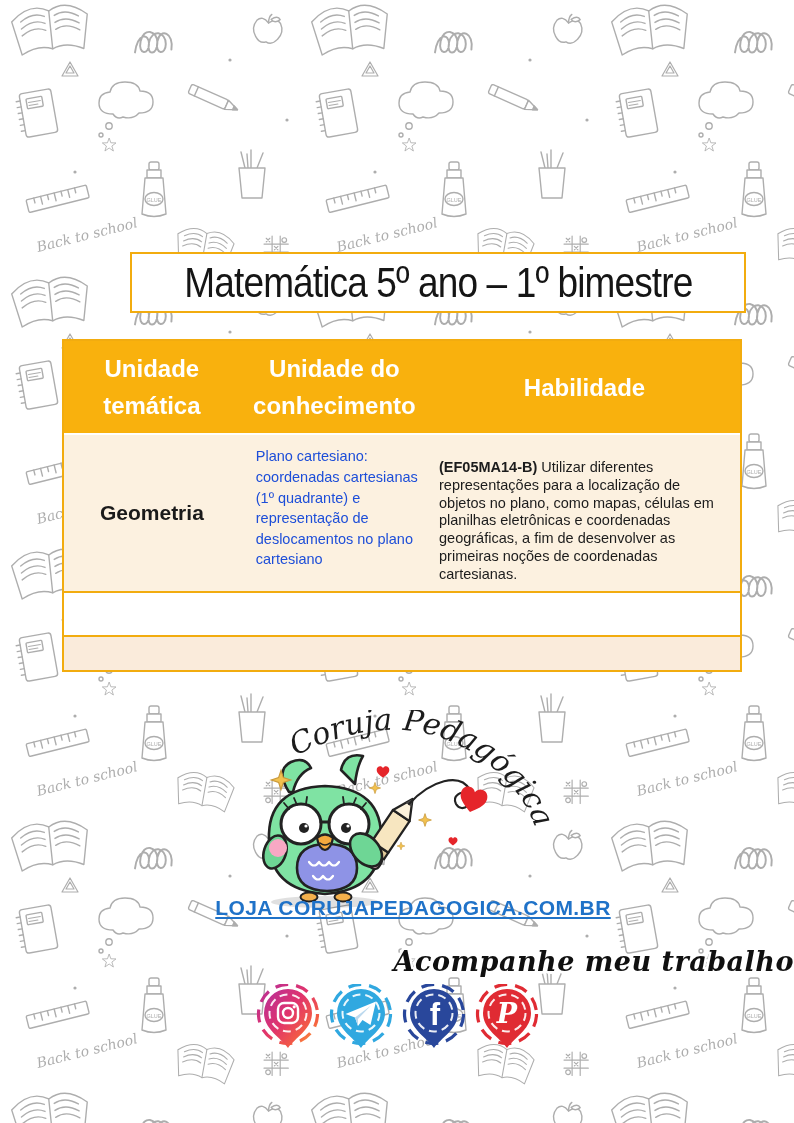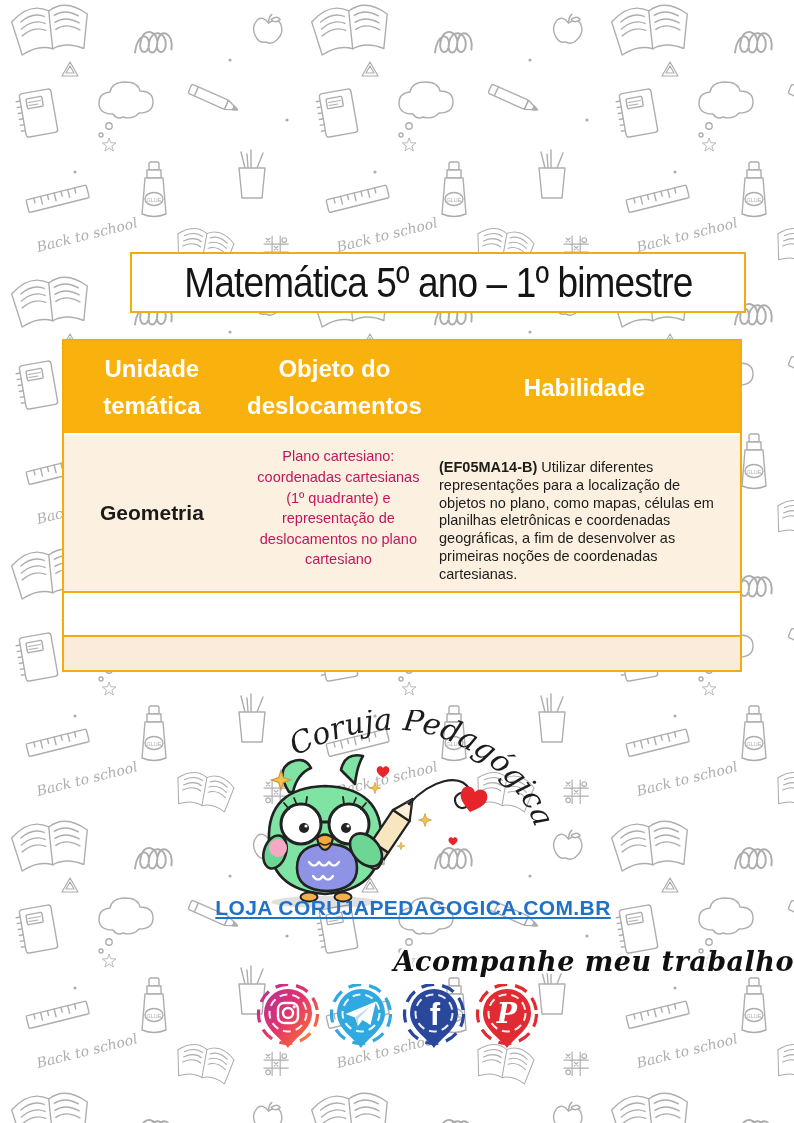--- a/index.html
+++ b/index.html
@@ -19,21 +19,21 @@
   .trow{display:flex;width:100%;}
   .thead{background:#F9B10D;color:#fff;font-weight:bold;font-size:24px;
     border-bottom:2.5px solid #fff;}
   .thead .c{display:flex;align-items:center;justify-content:center;text-align:center;
     padding:9px 6px;line-height:1.55;min-height:66px;box-sizing:border-box;}
   .c1{width:26%;} .c2{width:28%;} .c3{width:46%;}
   .tbody{background:#FCF1E0;border-bottom:2px solid #F2AC0F;}
   .tbody .c{box-sizing:border-box;}
   .cell-unidade{display:flex;align-items:center;justify-content:center;
     font-weight:bold;font-size:21px;color:#1a1a1a;}
-  .cell-objeto{font-size:14.5px;line-height:1.42;color:#be185d;padding:11px 8px 10px 16px;text-align:center;}
+  .cell-objeto{font-size:14.5px;line-height:1.42;color:#1d4ed8;padding:11px 8px 10px 16px;}
   .cell-hab{font-size:14.5px;line-height:1.22;color:#1c1c1c;padding:24px 12px 8px 10px;}
   .cell-hab b{font-size:14.5px;}
   .row-empty-white{height:42px;background:#fff;border-bottom:2px solid #F2AC0F;}
   .row-empty-peach{height:33px;background:#FAEBDB;}
 
   
   .logo-svg{left:225px;top:710px;}
   .store-link-wrap{left:16px;top:896px;width:794px;text-align:center;}
   .store-link-wrap a{color:#1F72C8;font-weight:bold;font-size:21px;letter-spacing:0.4px;
     text-decoration:underline;cursor:pointer;}
@@ -128,21 +128,21 @@
     <rect width="794" height="1123" fill="url(#doodles)" opacity="0.85"></rect>
   </svg>
 
   <div class="layer title-box">
     <span>Matemática 5º ano –  1º bimestre</span>
   </div>
 
   <div class="layer tbl">
     <div class="trow thead">
       <div class="c c1">Unidade temática</div>
-      <div class="c c2">Objeto do deslocamentos</div>
+      <div class="c c2">Unidade do conhecimento</div>
       <div class="c c3">Habilidade</div>
     </div>
     <div class="trow tbody">
       <div class="c c1 cell-unidade">Geometria</div>
       <div class="c c2 cell-objeto">Plano cartesiano: coordenadas cartesianas (1º quadrante) e representação de deslocamentos no plano cartesiano</div>
       <div class="c c3 cell-hab">
         <b>(EF05MA14-B)</b>
         <span>Utilizar diferentes representações para a localização de objetos no plano, como mapas, células em planilhas eletrônicas e coordenadas geográficas, a fim de desenvolver as primeiras noções de coordenadas cartesianas.</span>
       </div>
     </div>

